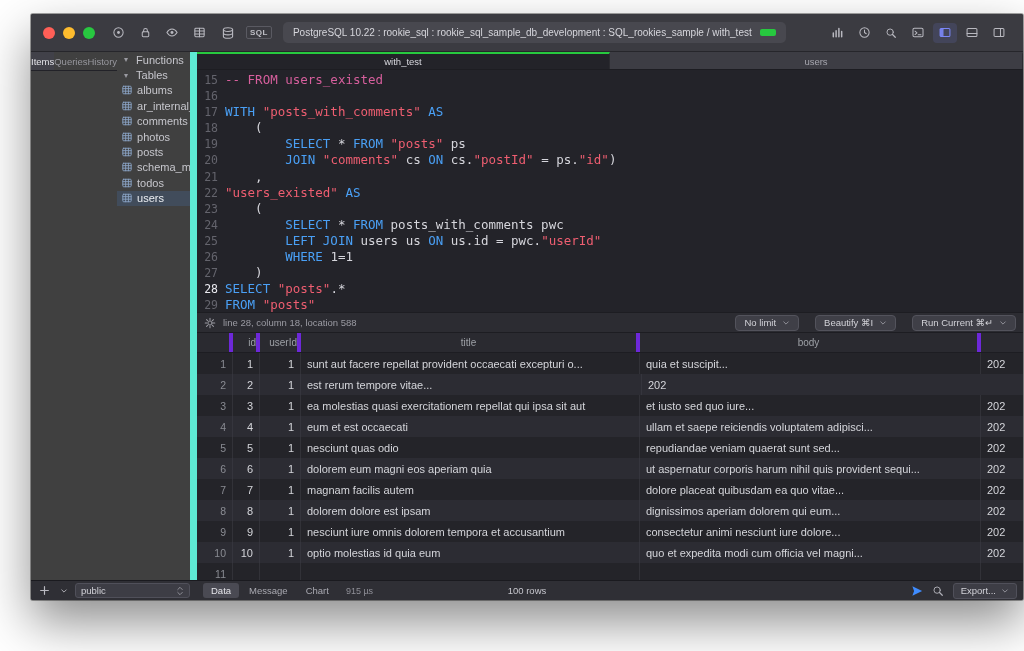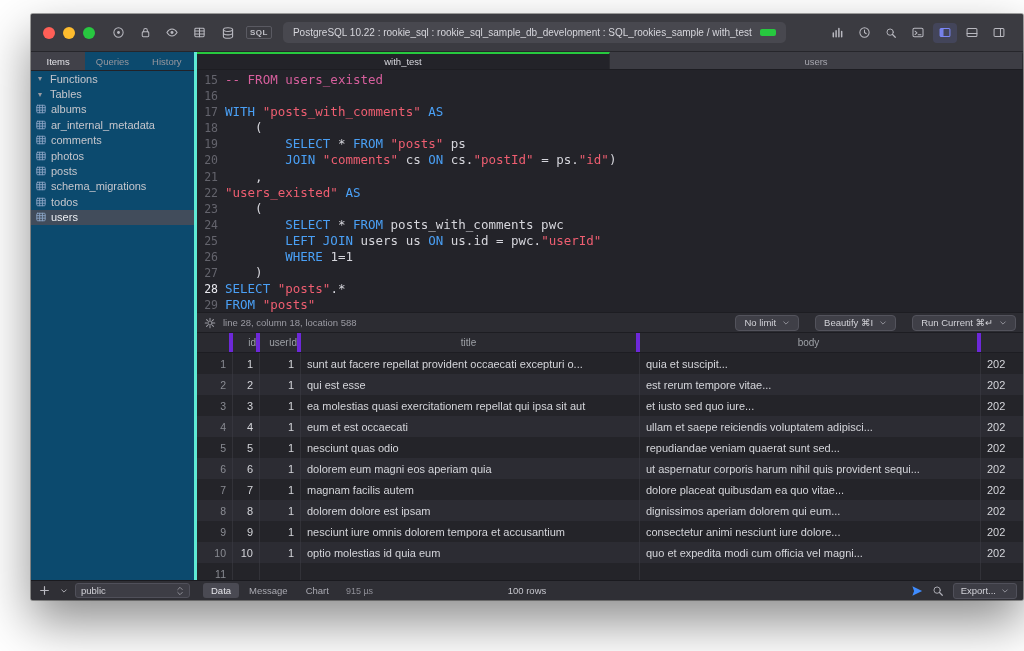--- a/index.html
+++ b/index.html
@@ -21,22 +21,22 @@
   .tb-icon svg{display:block;}
   .sql-badge{font-size:8px;font-weight:bold;color:#c0c0c7;border:1px solid #5a5a62;border-radius:2px;
     padding:1px 3px;letter-spacing:.5px;margin:0 4px 0 1px;}
   .title-pill{flex:1;max-width:520px;height:21px;background:#48484f;border-radius:5px;display:flex;
     align-items:center;justify-content:center;gap:8px;padding:0 10px;margin:0 2px;}
   .title-text{font-size:10px;color:#d6d6dc;white-space:nowrap;overflow:hidden;text-overflow:ellipsis;}
   .green-tag{width:16px;height:7px;border-radius:2px;background:#27c93f;flex:0 0 auto;}
   .tb-spacer{flex:1;}
   
   .main{flex:1;display:flex;min-height:0;}
-  .sidebar{width:166px;flex:0 0 166px;background:#0c4a6e;border-right:3px solid #5eead4;
-    display:flex;flex-direction:column;min-height:0;}
+  .sidebar{width:166px;flex:0 0 166px;background:#404040;border-right:7px solid #5eead4;
+    display:flex;min-height:0;}
   .side-tabs{height:19px;flex:0 0 auto;display:flex;border-bottom:1px solid #222228;}
   .side-tab{flex:1;display:flex;align-items:center;justify-content:center;font-size:9.5px;color:#97979e;}
   .side-tab.active{background:#414149;color:#e4e4e9;}
   .search{margin:6px;height:18px;flex:0 0 auto;background:#222227;border:1px solid #3b3b42;
     border-radius:4px;display:flex;align-items:center;padding:0 5px;gap:4px;color:#82828a;}
   .search-input{flex:1;min-width:0;background:transparent;border:none;outline:none;color:#d0d0d6;
     font-size:10px;font-family:inherit;}
   .search-input::placeholder{color:#82828a;}
   .tree{flex:1;overflow:hidden;}
   .tree-row{height:15.4px;display:flex;align-items:center;gap:5px;padding-left:7px;font-size:11px;
@@ -362,21 +362,20 @@
               <div class="rcell col-id">1</div>
               <div class="rcell col-uid">1</div>
               <div class="rcell col-title">sunt aut facere repellat provident occaecati excepturi o...</div>
               <div class="rcell col-body">quia et suscipit...</div>
               <div class="rcell col-extra">202</div>
             </div>
             <div class="rrow even">
               <div class="rcell col-num">2</div>
               <div class="rcell col-id">2</div>
               <div class="rcell col-uid">1</div>
-              <div class="rcell col-title">qui est esse</div>
               <div class="rcell col-body">est rerum tempore vitae...</div>
               <div class="rcell col-extra">202</div>
             </div>
             <div class="rrow odd">
               <div class="rcell col-num">3</div>
               <div class="rcell col-id">3</div>
               <div class="rcell col-uid">1</div>
               <div class="rcell col-title">ea molestias quasi exercitationem repellat qui ipsa sit aut</div>
               <div class="rcell col-body">et iusto sed quo iure...</div>
               <div class="rcell col-extra">202</div>

